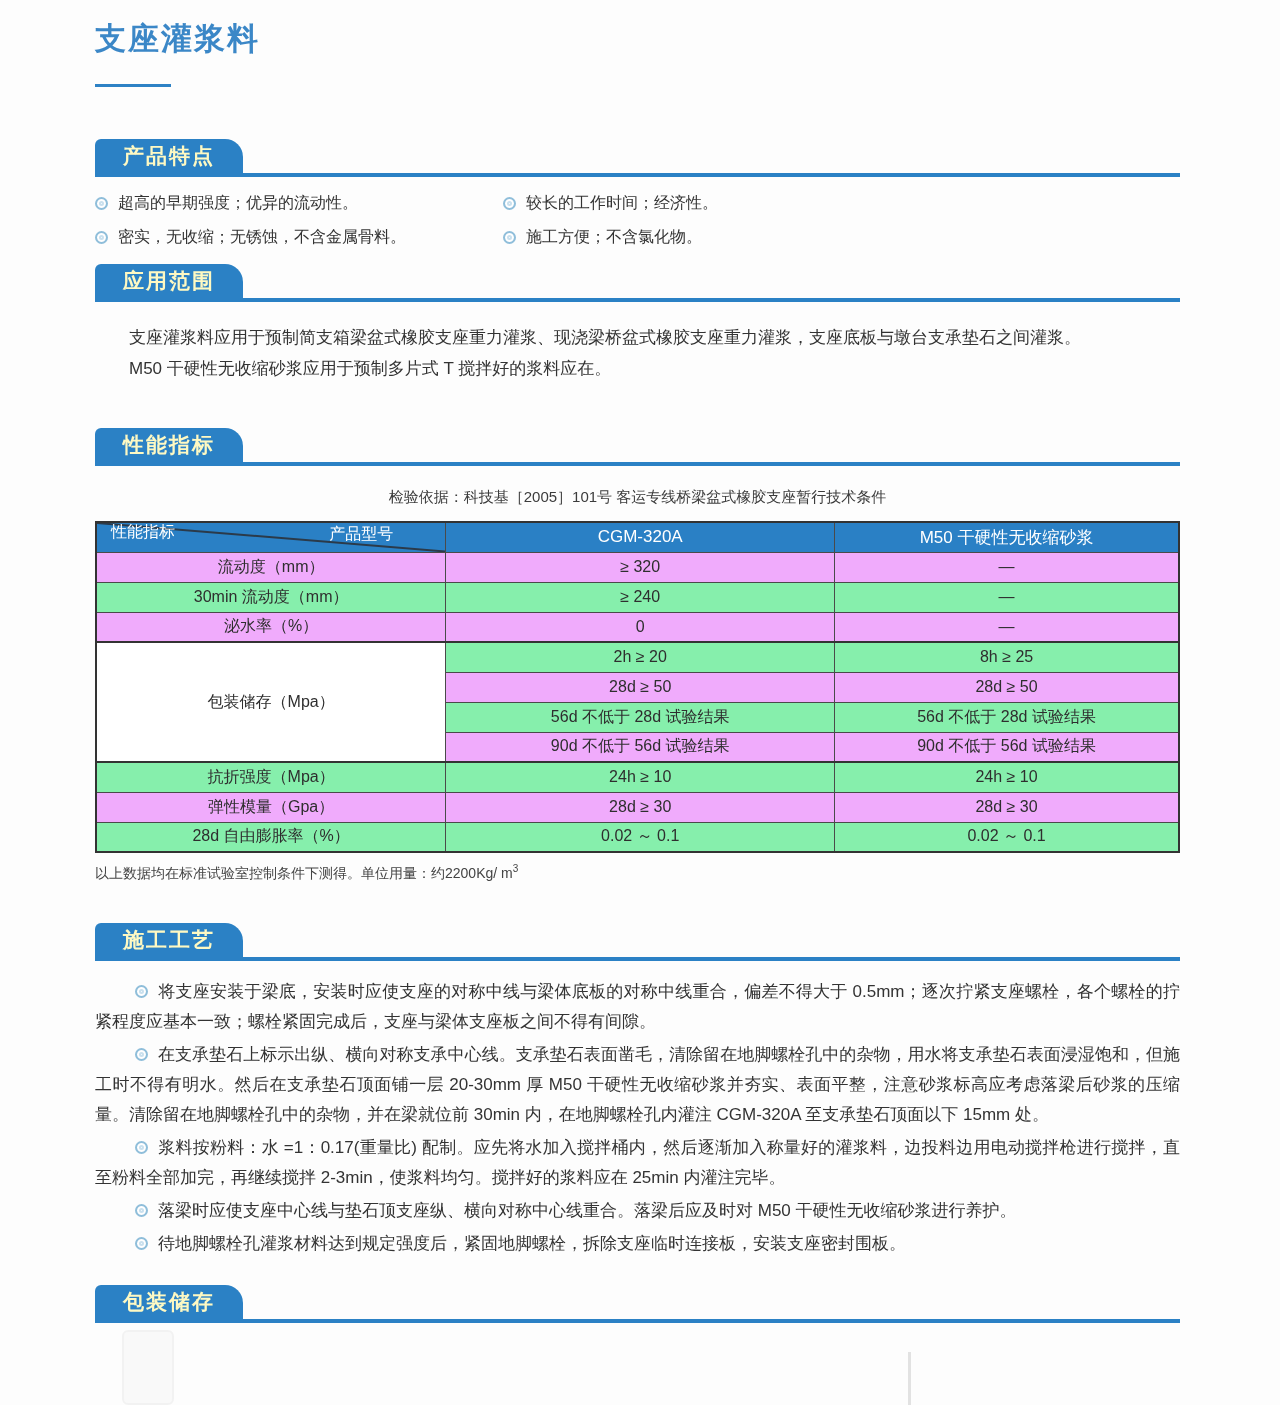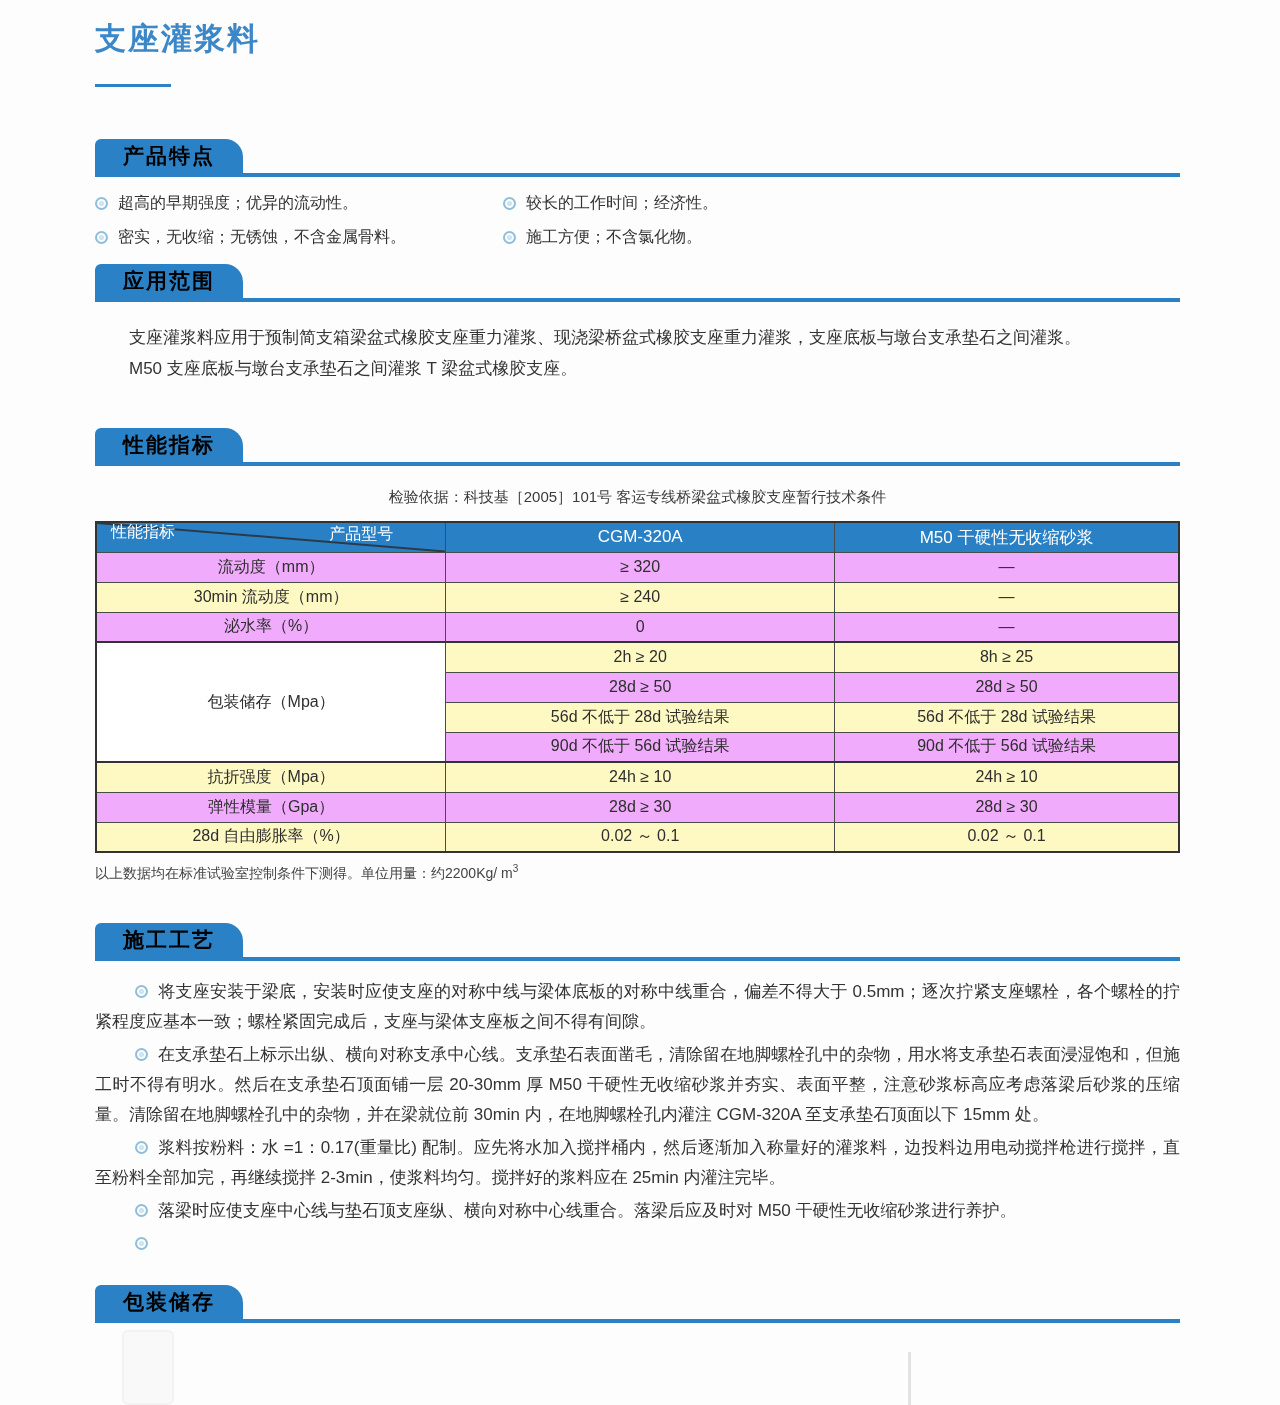--- a/index.html
+++ b/index.html
@@ -10,21 +10,21 @@
     color: #333; position: relative; overflow: hidden;
   }
   .page { padding: 18px 100px 16px 95px; position: relative; }
 
   .page-title { color: #3b87c7; font-size: 31px; font-weight: bold; letter-spacing: 2px; }
   .title-underline { width: 76px; height: 3px; background: #2e82c5; margin-top: 24px; }
 
   .sec { margin-top: 0; }
   .sec-rule { border-bottom: 4px solid #2b81c5; line-height: 0; }
   .sec-tab {
-    display: inline-block; background: #2b81c5; color: #000000;
+    display: inline-block; background: #2b81c5; color: #fef9c3;
     font-size: 21px; font-weight: bold; letter-spacing: 2px;
     line-height: 34px; padding: 0 28px; border-radius: 6px 18px 0 0;
     vertical-align: bottom;
   }
 
   .ring {
     display: inline-block; width: 13px; height: 13px; border-radius: 50%;
     border: 2px solid #8fbeda; box-shadow: inset 0 0 0 2px #ffffff, inset 0 0 0 4px #c9e0ee;
     margin-right: 10px; vertical-align: -1px; background: #fff; flex: none;
   }
@@ -43,21 +43,21 @@
   table.perf {
     width: 100%; margin-top: 14px; border-collapse: collapse;
     font-size: 16px; color: #2e2e2e; table-layout: fixed;
   }
   table.perf td { border: 1px solid #4a4a4a; text-align: center; height: 30px; padding: 0 4px; }
   table.perf { border: 2px solid #333; }
   td.c-label { width: 32.3%; }
   td.c-cgm   { width: 35.9%; }
   td.c-m50   { width: 31.8%; }
   tr.gray td { background: #f0abfc; }
-  tr.white td { background: #fef9c3; }
+  tr.white td { background: #86efac; }
   td.merge { background: #ffffff !important; }
   .hdr td { background: #2a80c5; color: #ffffff; border-bottom: 2px solid #333; height: 66px; font-size: 17px; }
   td.corner { position: relative; padding: 0; }
   .corner-svg { position: absolute; inset: 0; width: 100%; height: 100%; }
   .corner-top { position: absolute; top: 1px; right: 52px; font-size: 16px; }
   .corner-bottom { position: absolute; bottom: 9px; left: 14px; font-size: 16px; }
   tr.thick-top td { border-top: 2px solid #333; }
 
   .footnote { margin-top: 10px; font-size: 14px; color: #444; }
   .footnote sup { font-size: 10px; }
@@ -112,21 +112,21 @@
       </div>
     </div>
   </div>
 
   <div class="sec mt-app">
     <div class="sec-rule">
       <span class="sec-tab">应用范围</span>
     </div>
     <div class="app-block">
       <div>支座灌浆料应用于预制简支箱梁盆式橡胶支座重力灌浆、现浇梁桥盆式橡胶支座重力灌浆，支座底板与墩台支承垫石之间灌浆。</div>
-      <div>M50 支座底板与墩台支承垫石之间灌浆 T 梁盆式橡胶支座。</div>
+      <div>M50 干硬性无收缩砂浆应用于预制多片式 T 搅拌好的浆料应在。</div>
     </div>
   </div>
 
   <div class="sec mt-perf">
     <div class="sec-rule">
       <span class="sec-tab">性能指标</span>
     </div>
     <div class="perf-caption">检验依据：科技基［2005］101号 客运专线桥梁盆式橡胶支座暂行技术条件</div>
 
     <table class="perf">
@@ -197,21 +197,21 @@
 
   <div class="sec mt-con">
     <div class="sec-rule">
       <span class="sec-tab">施工工艺</span>
     </div>
     <div class="paras">
       <p><span class="ring"></span><span>将支座安装于梁底，安装时应使支座的对称中线与梁体底板的对称中线重合，偏差不得大于 0.5mm；逐次拧紧支座螺栓，各个螺栓的拧紧程度应基本一致；螺栓紧固完成后，支座与梁体支座板之间不得有间隙。</span></p>
       <p><span class="ring"></span><span>在支承垫石上标示出纵、横向对称支承中心线。支承垫石表面凿毛，清除留在地脚螺栓孔中的杂物，用水将支承垫石表面浸湿饱和，但施工时不得有明水。然后在支承垫石顶面铺一层 20-30mm 厚 M50 干硬性无收缩砂浆并夯实、表面平整，注意砂浆标高应考虑落梁后砂浆的压缩量。清除留在地脚螺栓孔中的杂物，并在梁就位前 30min 内，在地脚螺栓孔内灌注 CGM-320A 至支承垫石顶面以下 15mm 处。</span></p>
       <p><span class="ring"></span><span>浆料按粉料：水 =1：0.17(重量比) 配制。应先将水加入搅拌桶内，然后逐渐加入称量好的灌浆料，边投料边用电动搅拌枪进行搅拌，直至粉料全部加完，再继续搅拌 2-3min，使浆料均匀。搅拌好的浆料应在 25min 内灌注完毕。</span></p>
       <p><span class="ring"></span><span>落梁时应使支座中心线与垫石顶支座纵、横向对称中心线重合。落梁后应及时对 M50 干硬性无收缩砂浆进行养护。</span></p>
-      <p><span class="ring"></span></p>
+      <p><span class="ring"></span><span>待地脚螺栓孔灌浆材料达到规定强度后，紧固地脚螺栓，拆除支座临时连接板，安装支座密封围板。</span></p>
     </div>
   </div>
 
   <div class="sec mt-pack">
     <div class="sec-rule">
       <span class="sec-tab">包装储存</span>
     </div>
 
   </div>
 

